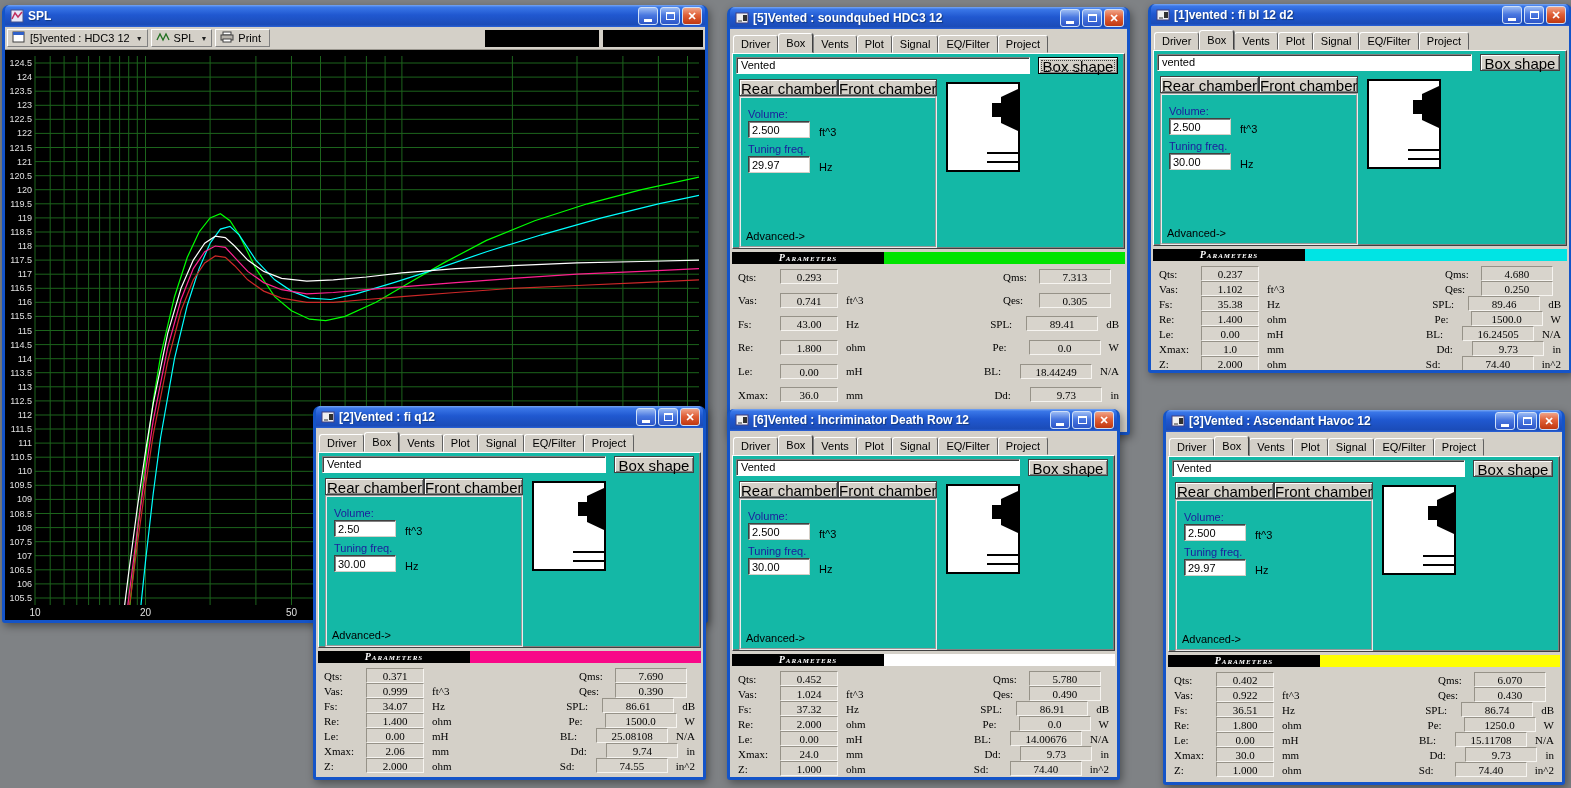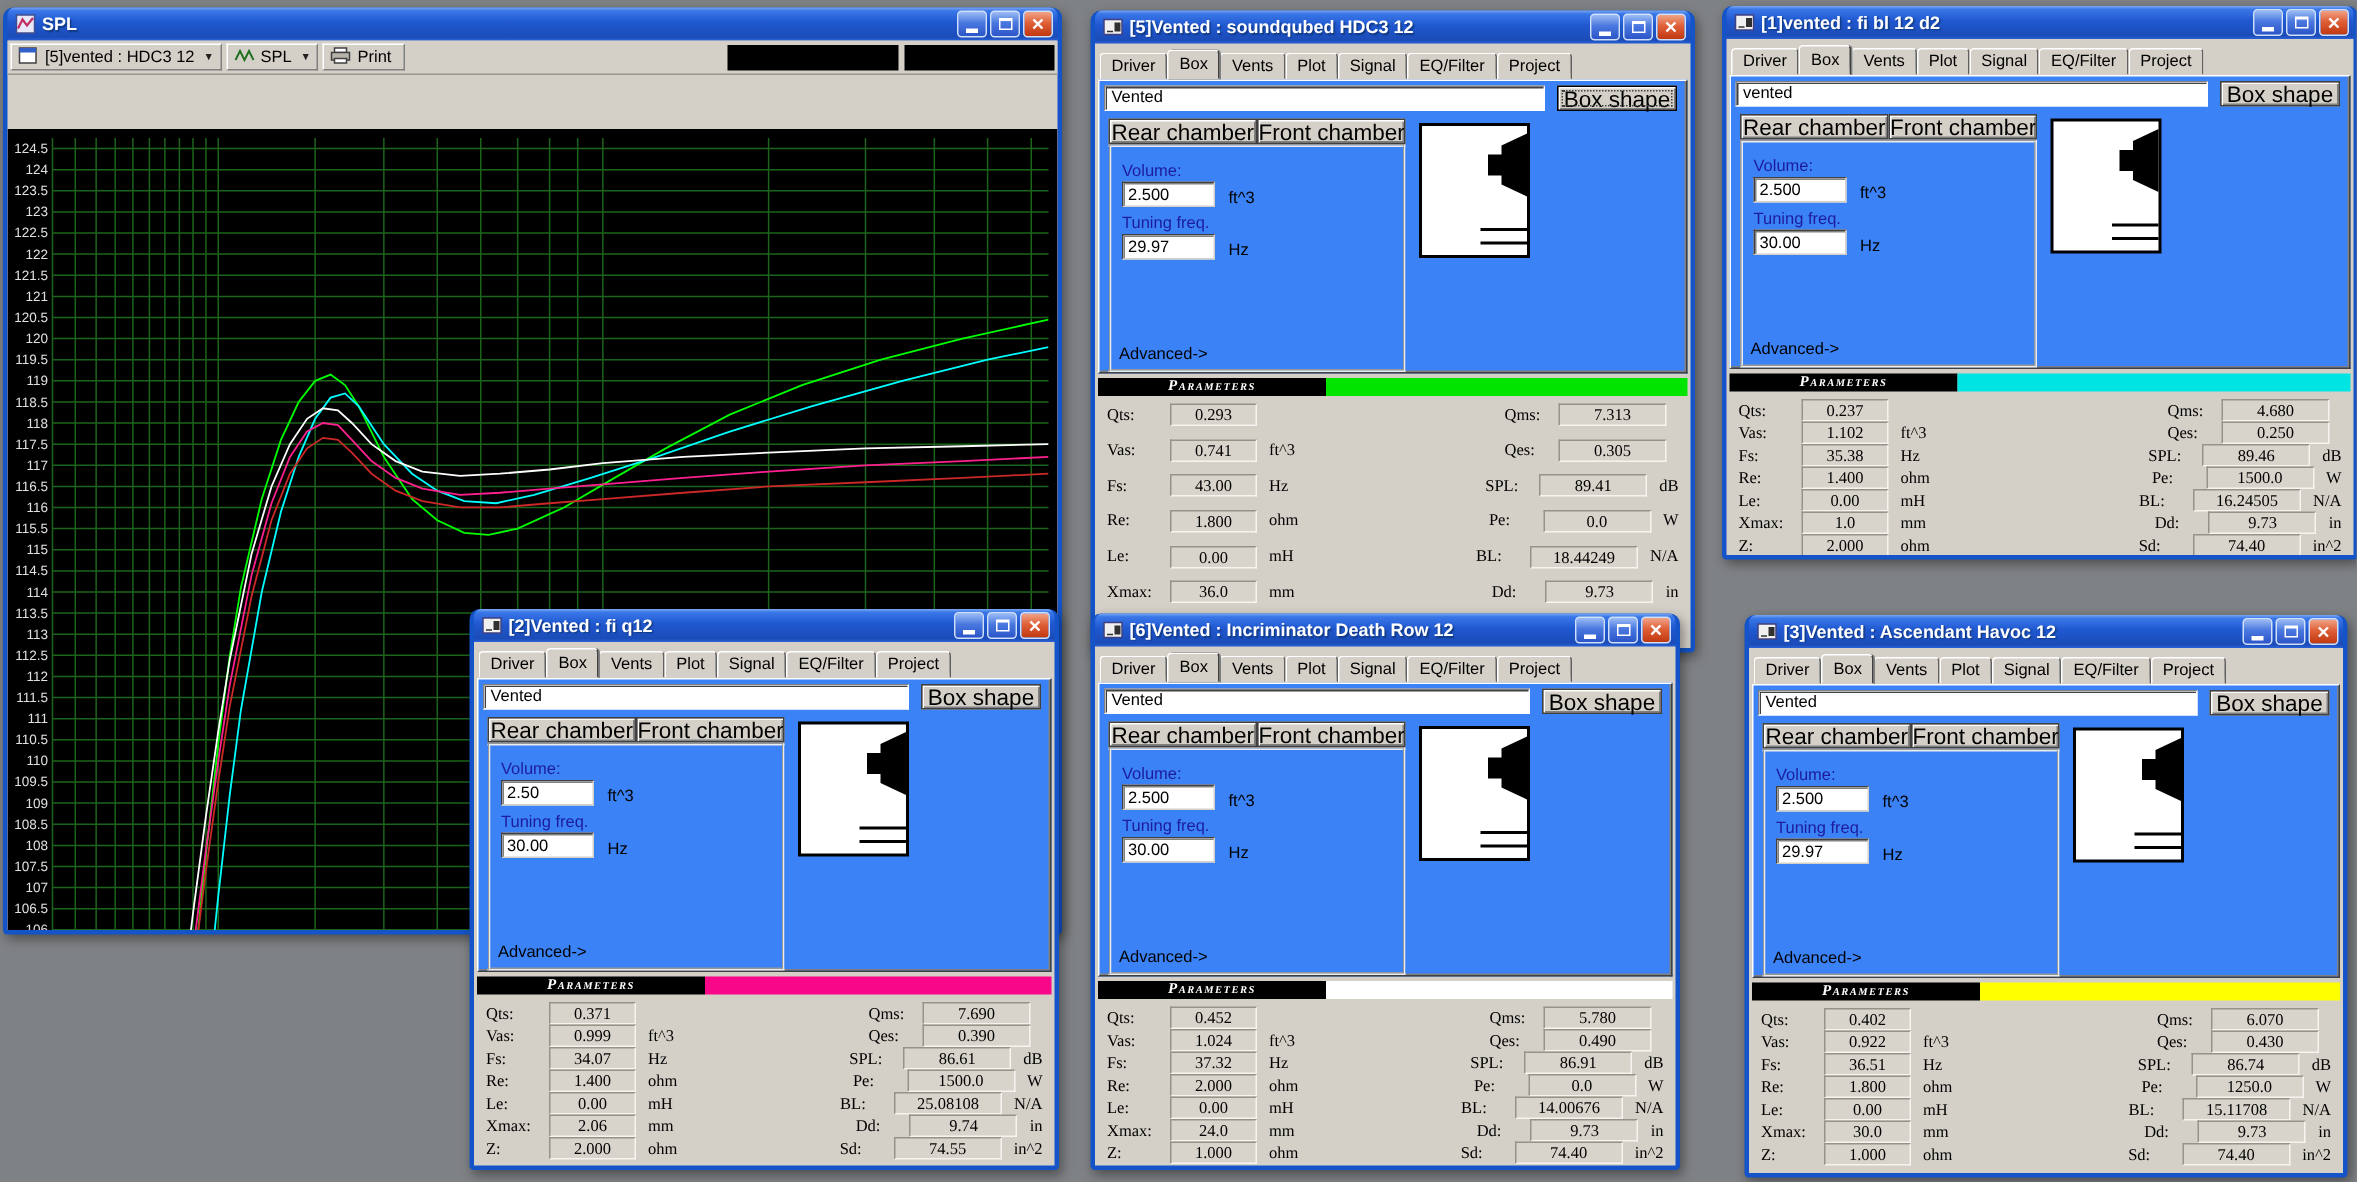--- a/index.html
+++ b/index.html
@@ -28,21 +28,21 @@
   .xp-input{width:62px;height:17px;background:#fff;border:1px solid;border-color:#404040 #d4d0c8 #d4d0c8 #404040;
     box-shadow:inset 1px 1px 0 #808080;font:11px "Liberation Sans",sans-serif;padding:0 3px;}
 
   
   .vwin-slot{position:absolute;}
   .tabs{flex:none;display:flex;padding:4px 3px 0 3px;height:24px;position:relative;z-index:2;}
   .tab{padding:2px 7px 0;height:18px;margin-top:2px;background:#d4d0c8;border:1px solid;
     border-color:#fff #606060 #d4d0c8 #fff;border-radius:3px 3px 0 0;white-space:nowrap;text-align:right;}
   .tab.active{margin-top:0;height:20px;padding-top:3px;z-index:3;position:relative;
     border-color:#fff #404040 #d4d0c8 #fff;box-shadow:1px 0 0 #808080;}
-  .tab-panel{flex:none;height:196px;margin:0 2px;background:#3b82f6;position:relative;z-index:1;
+  .tab-panel{flex:none;height:196px;margin:0 2px;background:#14b8a6;position:relative;z-index:1;
     border:1px solid;border-color:#fff #404040 #404040 #fff;box-shadow:inset -1px -1px 0 #808080;}
   .vented-row{display:flex;align-items:flex-start;padding:3px 6px 0 3px;}
   .vented-field{flex:1;height:17px;background:#fff;border:1px solid;border-color:#808080 #fff #fff #808080;
     box-shadow:inset 1px 1px 0 #404040;padding:1px 4px;}
   .box-shape-btn{width:80px;height:17px;margin-left:8px;flex:none;}
   .box-shape-btn.focused{border:1px solid #000;outline:1px dotted #404040;outline-offset:-4px;}
   .group-area{position:absolute;left:6px;top:25px;width:198px;}
   .chamber-tabs{display:flex;}
   .chamber-btn{flex:1;height:17px;white-space:nowrap;overflow:hidden;}
   .fields-box{border:2px groove #ececec;height:152px;padding:5px 7px;position:relative;}
@@ -62,21 +62,21 @@
   .pcol.right{width:51%;padding-left:10px;align-items:flex-end;}
   .prow{display:flex;align-items:center;height:15px;}
   .plabel{width:42px;flex:none;}
   .pcol.right .plabel{width:36px;}
   .pvalue{width:58px;flex:none;text-align:center;background:#d8d4cc;height:15px;line-height:14px;
     border:1px solid;border-color:#969288 #f6f4f0 #f6f4f0 #969288;}
   .pcol.right .pvalue{width:72px;}
   .punit{margin-left:8px;white-space:nowrap;}
 
   
-  #spl-window .win-body{padding:0;gap:36px;}
+  #spl-window .win-body{padding:0;}
   .spl-toolbar{flex:0 0 22px;display:flex;align-items:center;background:#d4d0c8;padding:2px 2px;border-bottom:1px solid #9a968e;}
   .tb-group{display:flex;align-items:center;height:18px;padding:0 4px;margin-right:3px;background:#d4d0c8;
     border:1px solid;border-color:#fff #808080 #808080 #fff;white-space:nowrap;}
   .tb-group .lbl{margin:0 4px;}
   .dd-arrow{font-size:7px;color:#202020;margin-left:2px;}
   .legend-boxes{margin-left:auto;display:flex;gap:4px;}
   .legend-box{height:17px;background:#000;}
   #graph-area{flex:1;background:#000;position:relative;}
   #spl-svg{position:absolute;inset:0;}
 </style>

